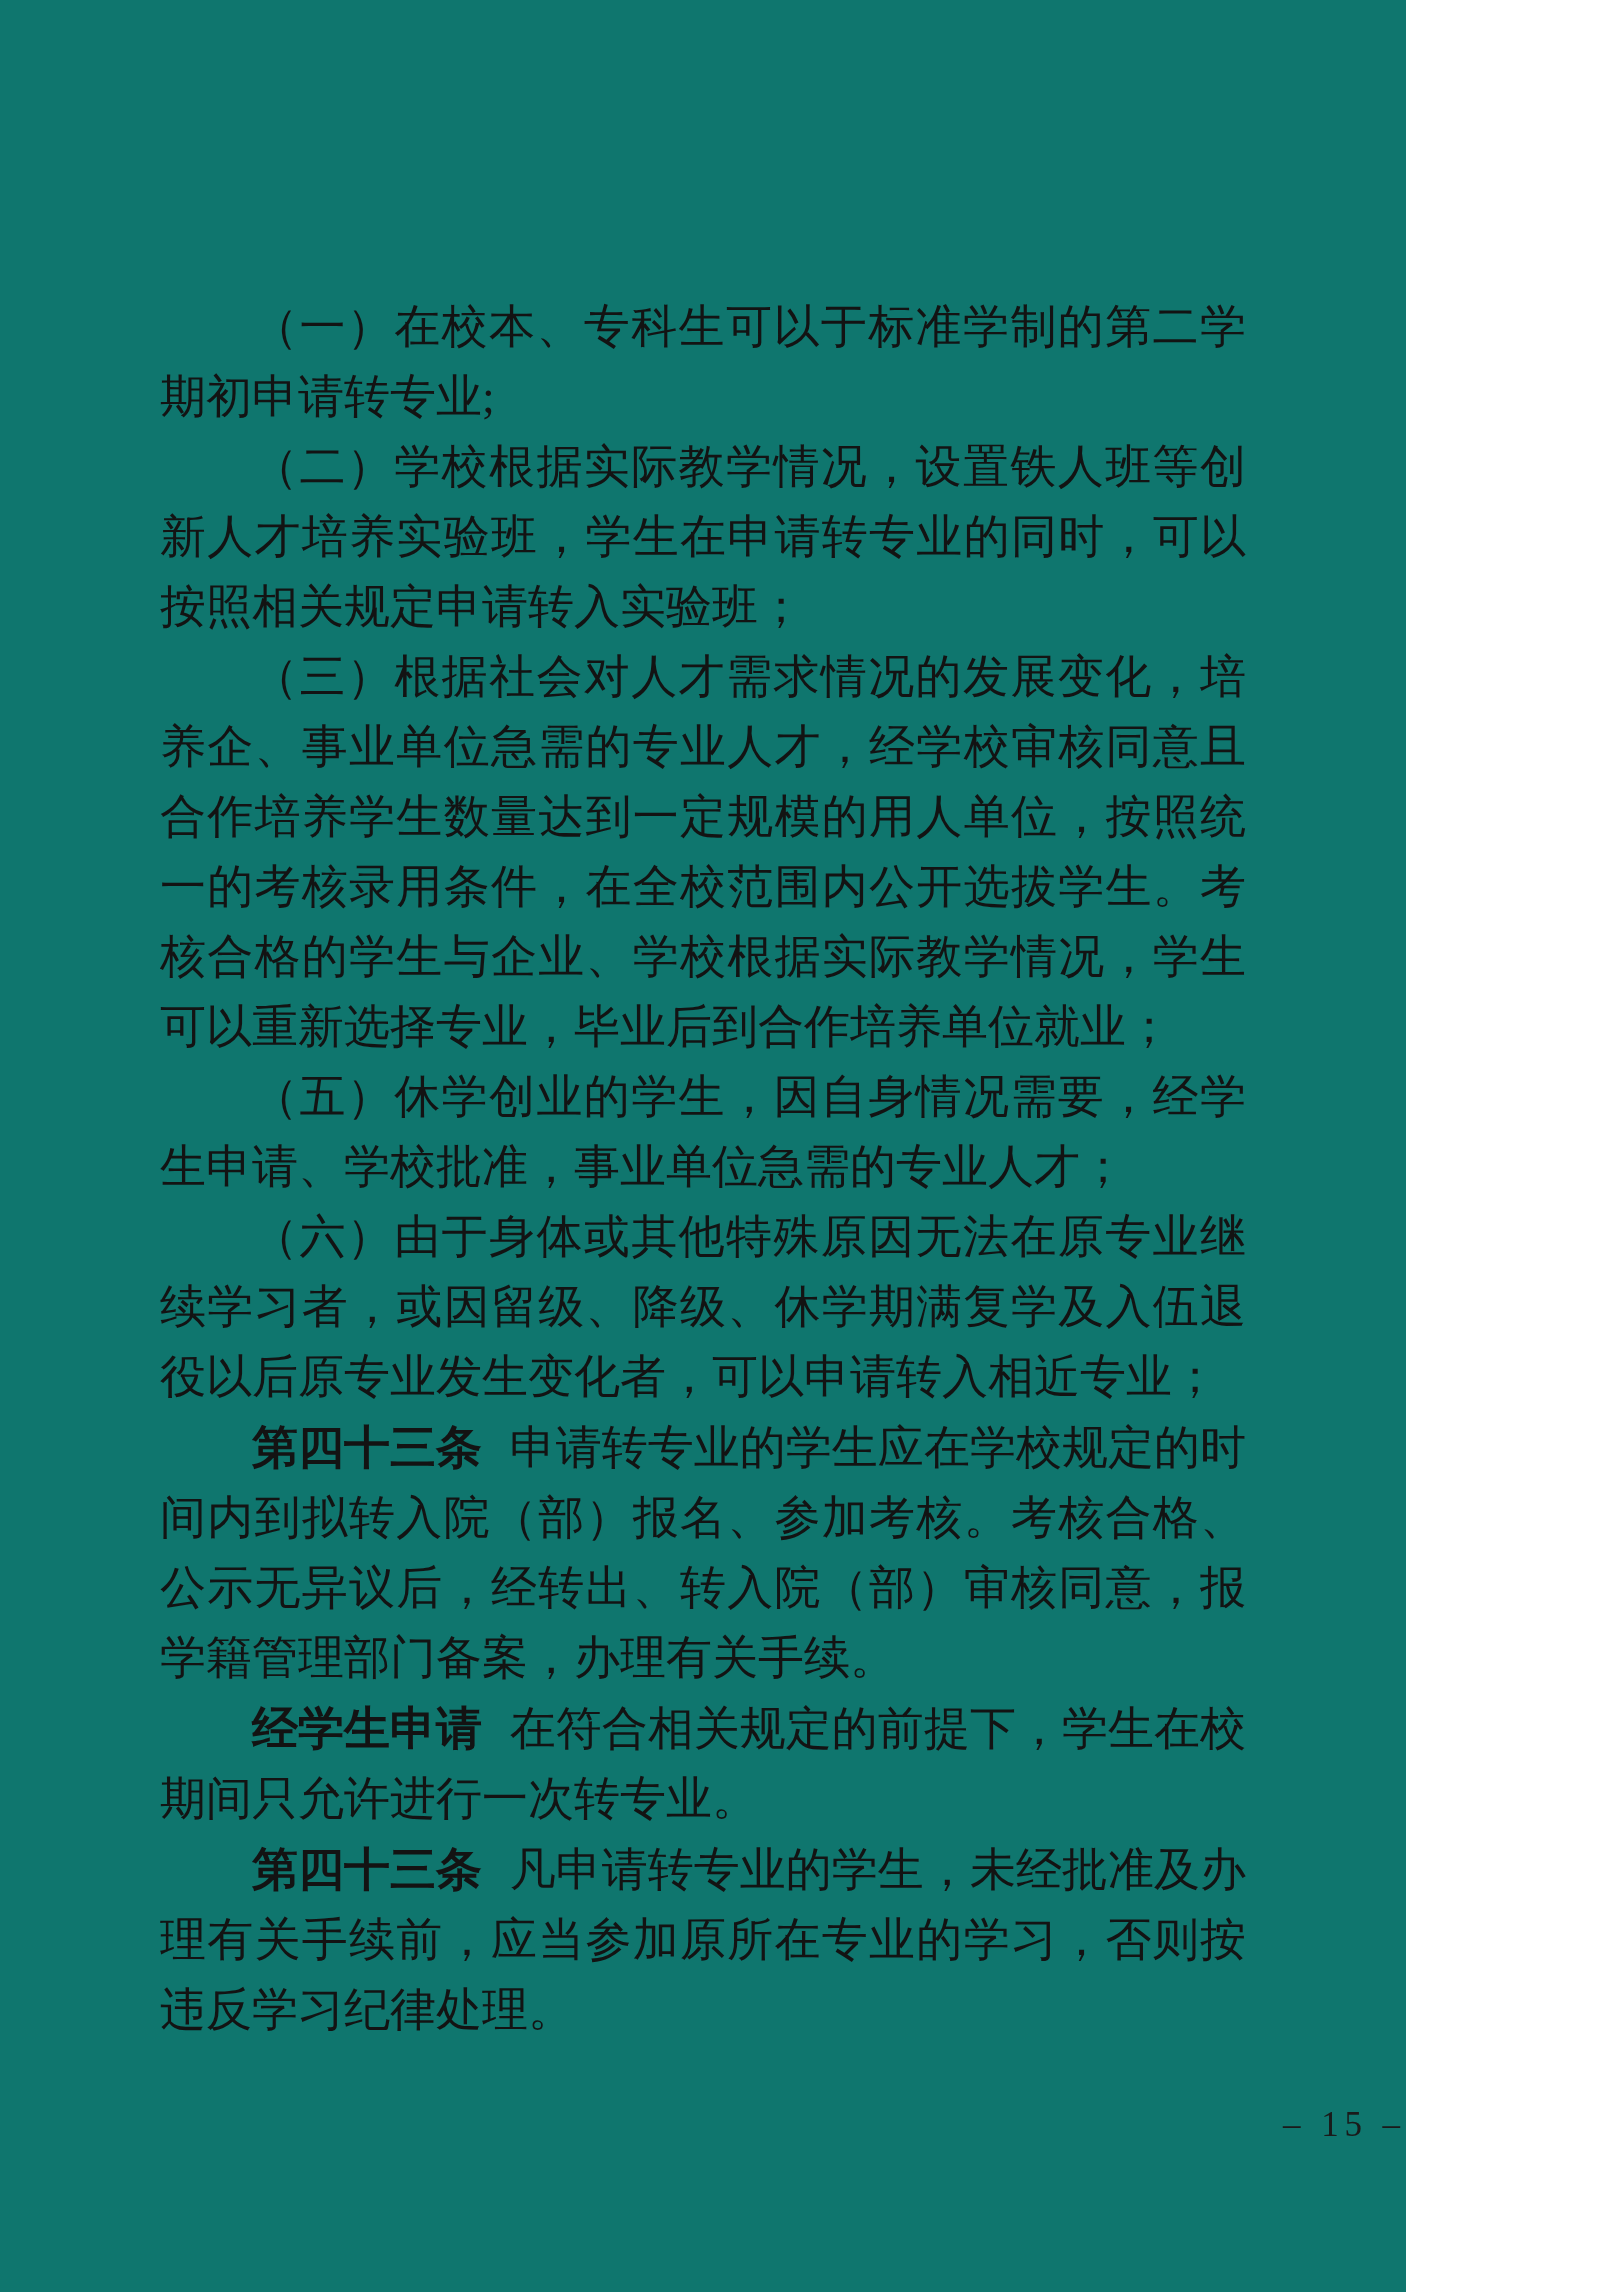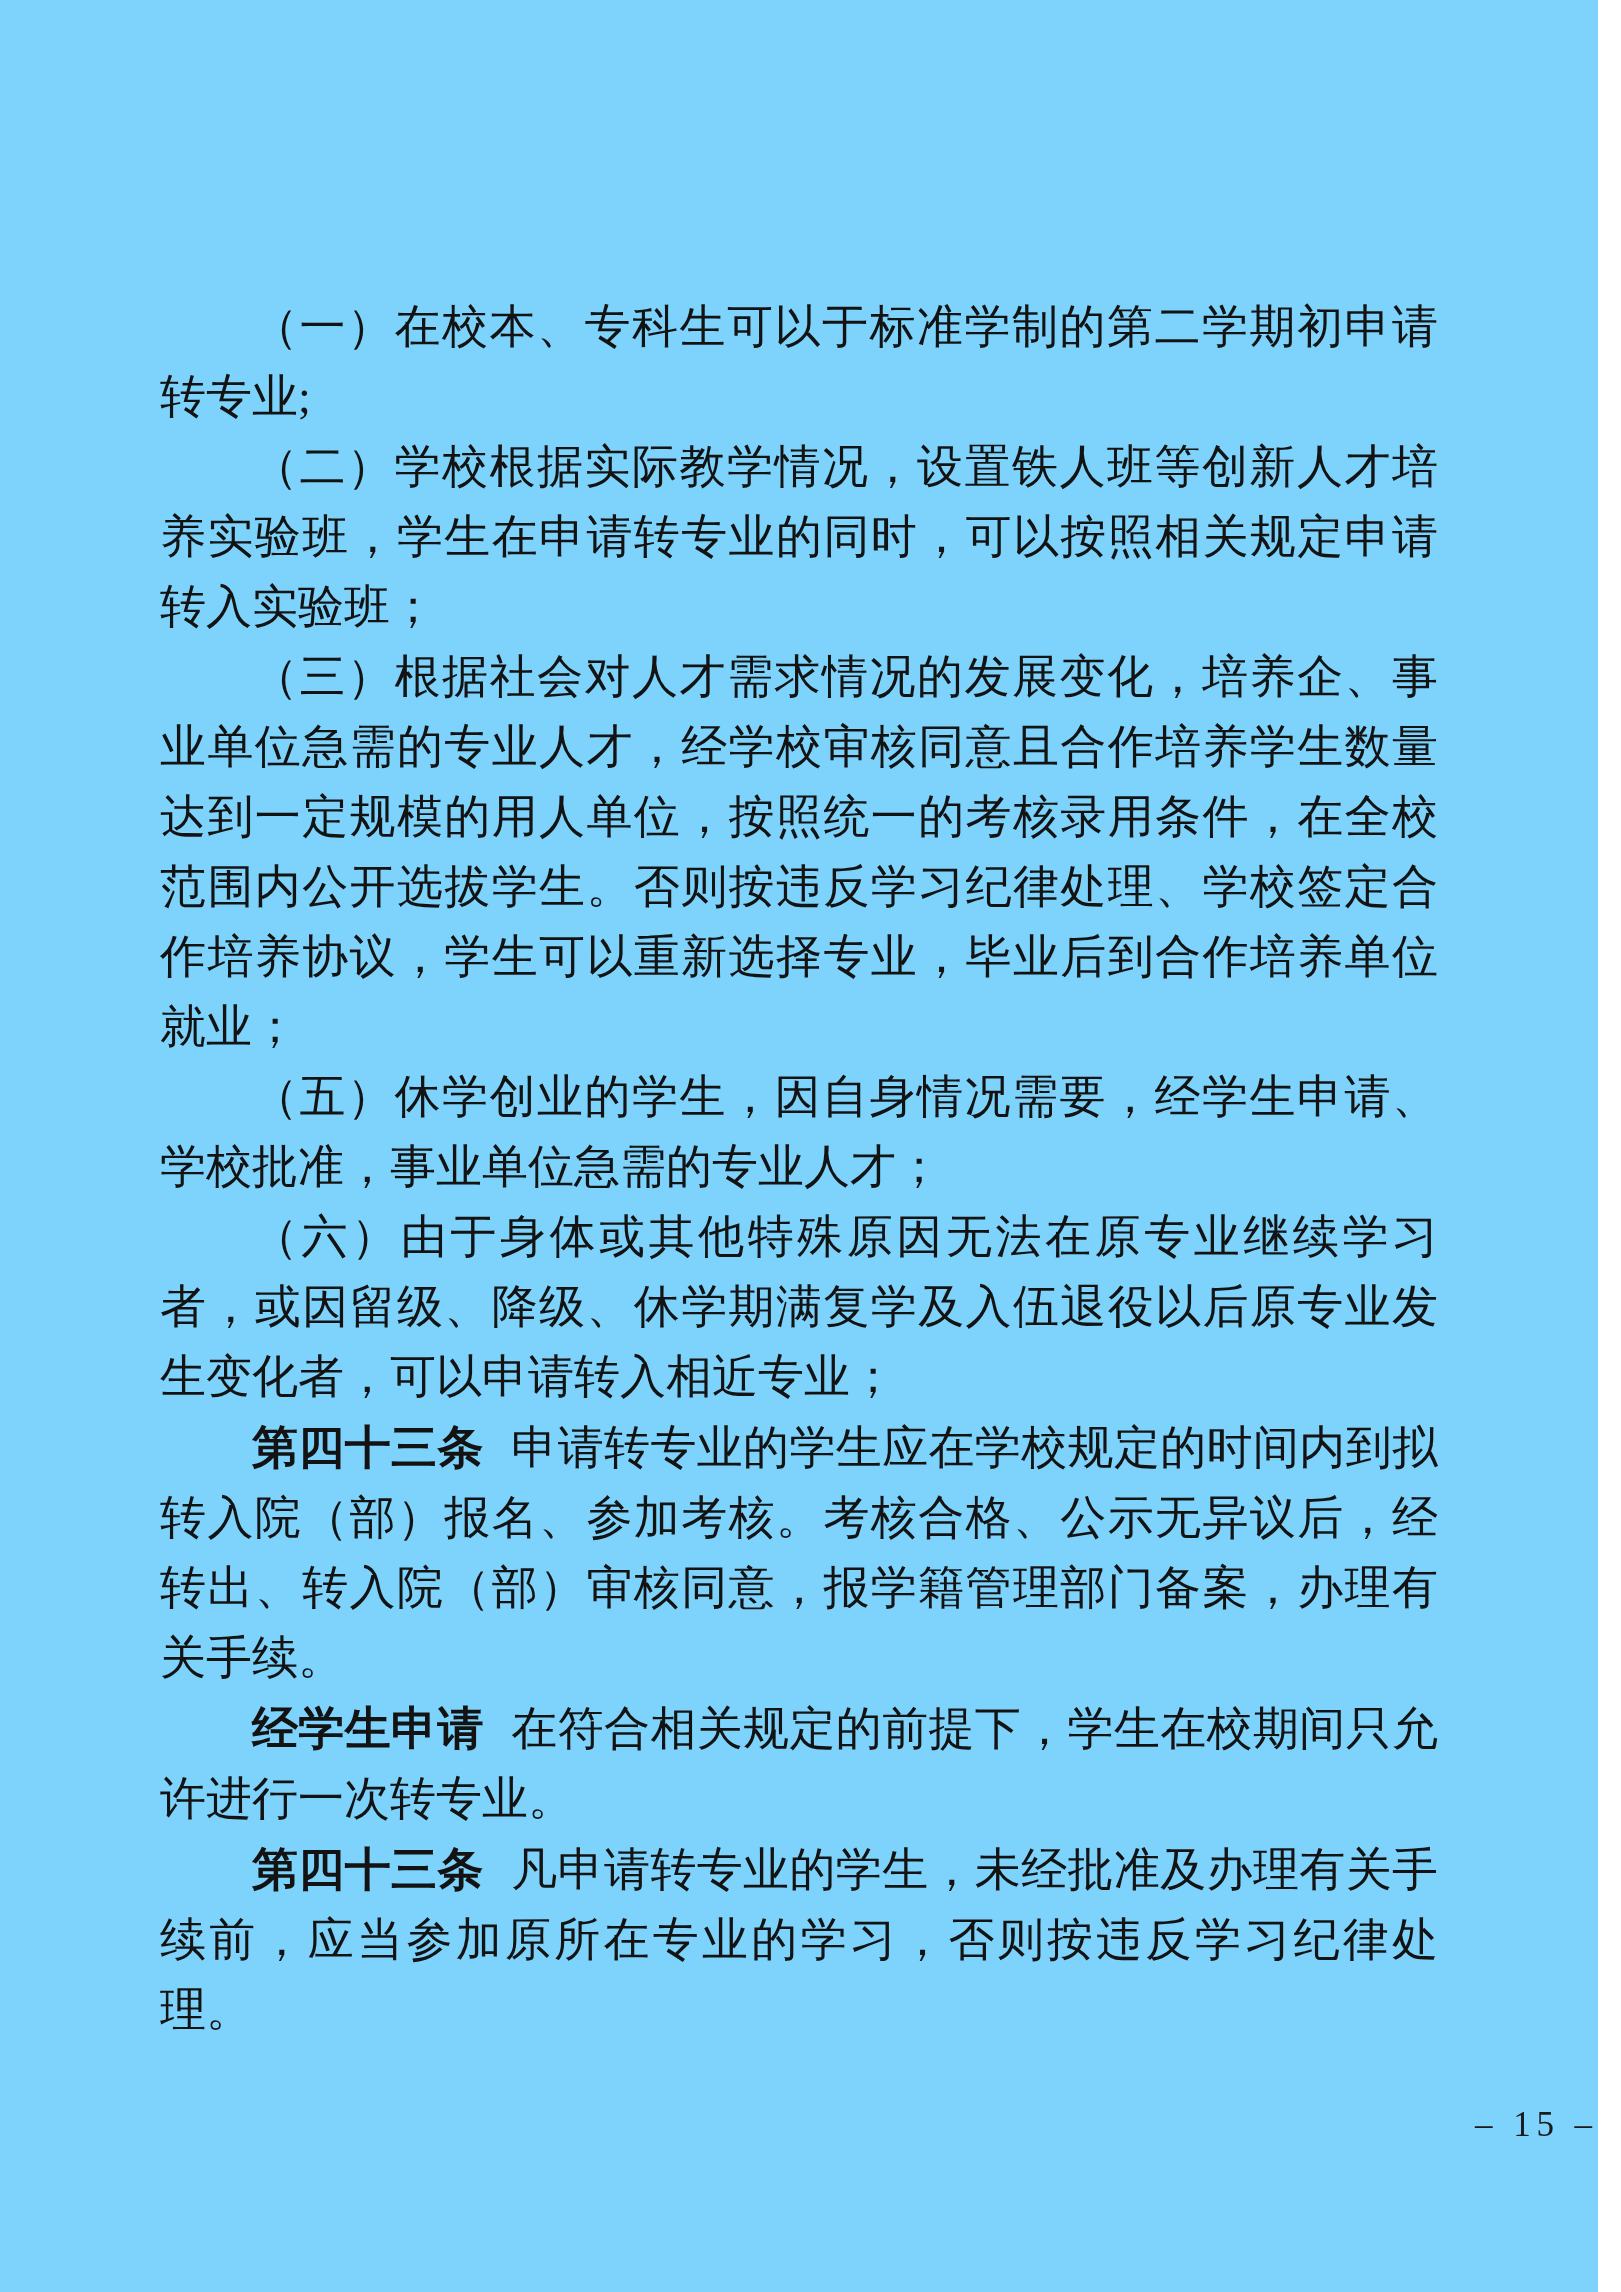--- a/index.html
+++ b/index.html
@@ -2,23 +2,23 @@
 <html><head>
 <meta charset="utf-8">
 <style>
   html, body {
     margin: 0;
     padding: 0;
     background: #ffffff;
   }
   .page {
     position: relative;
-    width: 1598px;
+    width: 1406px;
     height: 2293px;
-    background: #7dd3fc;
+    background: #0f766e;
     overflow: hidden;
     font-family: "Liberation Serif", "DejaVu Serif", serif;
     color: #131313;
   }
   .doc-body {
     position: absolute;
     left: 160px;
     right: 160px;
     top: 292px;
     font-size: 46px;
@@ -48,21 +48,21 @@
     color: #1a1a1a;
   }
 </style>
 </head>
 <body>
 
 <div class="page">
   <div class="doc-body">
       <p class="para"><span>（一）在校本、专科生可以于标准学制的第二学期初申请转专业;</span></p>
       <p class="para"><span>（二）学校根据实际教学情况，设置铁人班等创新人才培养实验班，学生在申请转专业的同时，可以按照相关规定申请转入实验班；</span></p>
-      <p class="para"><span>（三）根据社会对人才需求情况的发展变化，培养企、事业单位急需的专业人才，经学校审核同意且合作培养学生数量达到一定规模的用人单位，按照统一的考核录用条件，在全校范围内公开选拔学生。否则按违反学习纪律处理、学校签定合作培养协议，学生可以重新选择专业，毕业后到合作培养单位就业；</span></p>
+      <p class="para"><span>（三）根据社会对人才需求情况的发展变化，培养企、事业单位急需的专业人才，经学校审核同意且合作培养学生数量达到一定规模的用人单位，按照统一的考核录用条件，在全校范围内公开选拔学生。考核合格的学生与企业、学校根据实际教学情况，学生可以重新选择专业，毕业后到合作培养单位就业；</span></p>
       <p class="para"><span>（五）休学创业的学生，因自身情况需要，经学生申请、学校批准，事业单位急需的专业人才；</span></p>
       <p class="para"><span>（六）由于身体或其他特殊原因无法在原专业继续学习者，或因留级、降级、休学期满复学及入伍退役以后原专业发生变化者，可以申请转入相近专业；</span></p>
       <p class="para"><span class="lead">第四十三条</span><span>申请转专业的学生应在学校规定的时间内到拟转入院（部）报名、参加考核。考核合格、公示无异议后，经转出、转入院（部）审核同意，报学籍管理部门备案，办理有关手续。</span></p>
       <p class="para"><span class="lead">经学生申请</span><span>在符合相关规定的前提下，学生在校期间只允许进行一次转专业。</span></p>
       <p class="para"><span class="lead">第四十三条</span><span>凡申请转专业的学生，未经批准及办理有关手续前，应当参加原所在专业的学习，否则按违反学习纪律处理。</span></p>
     </div>
   <div class="page-footer">– 15 –</div>
 </div>
 
 

